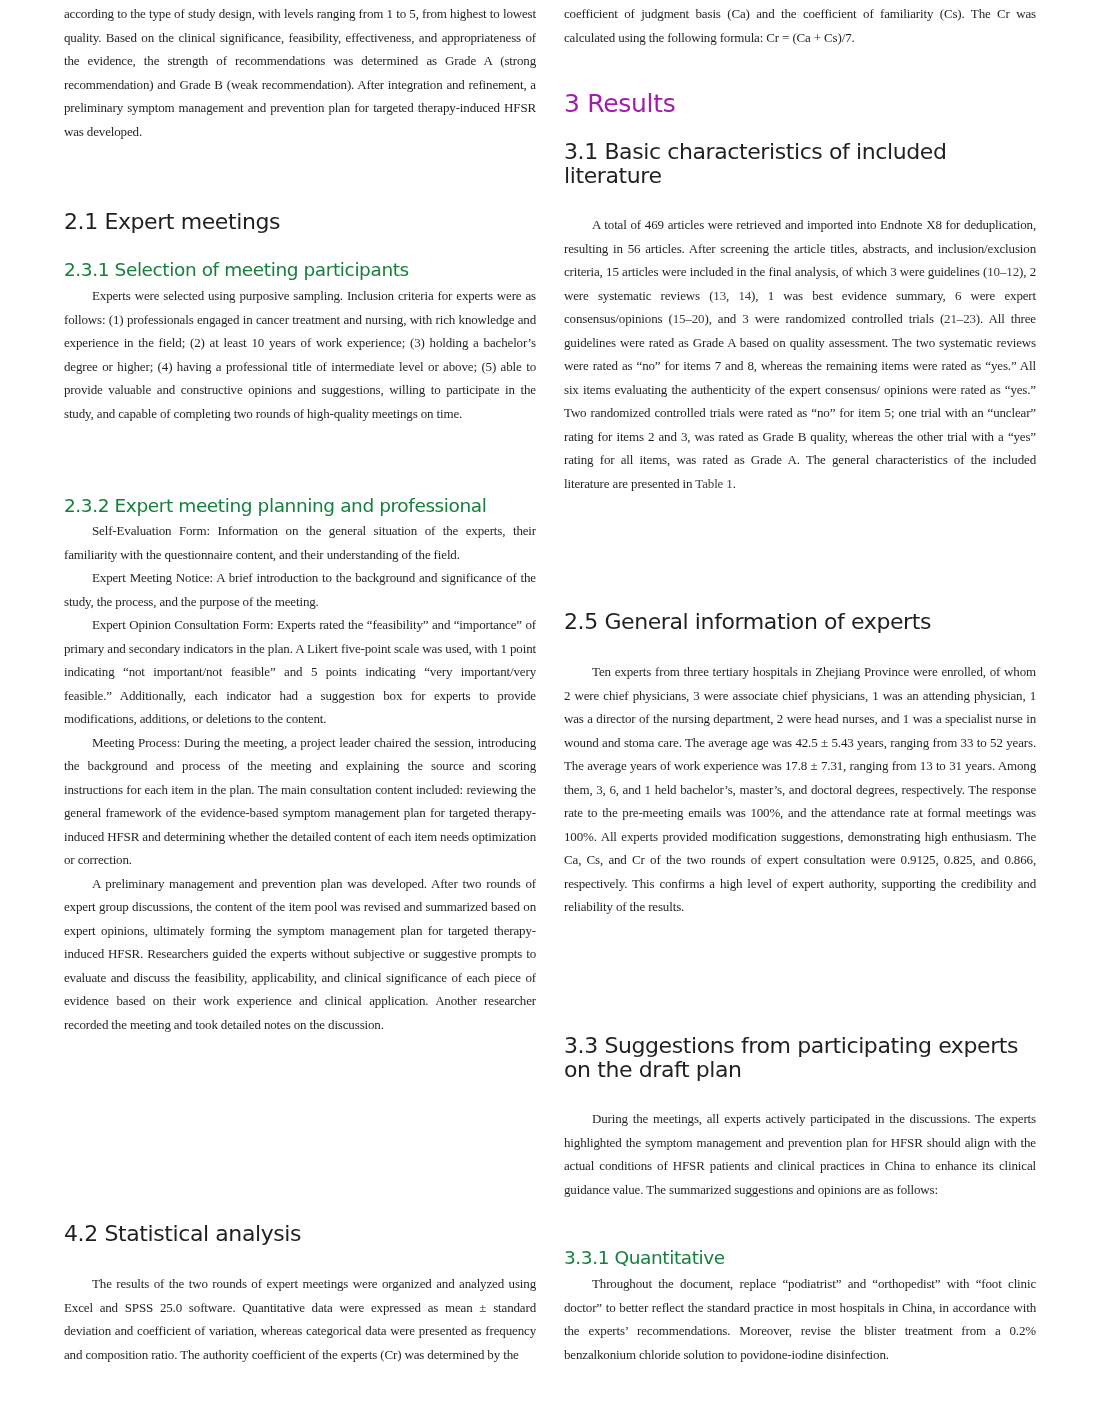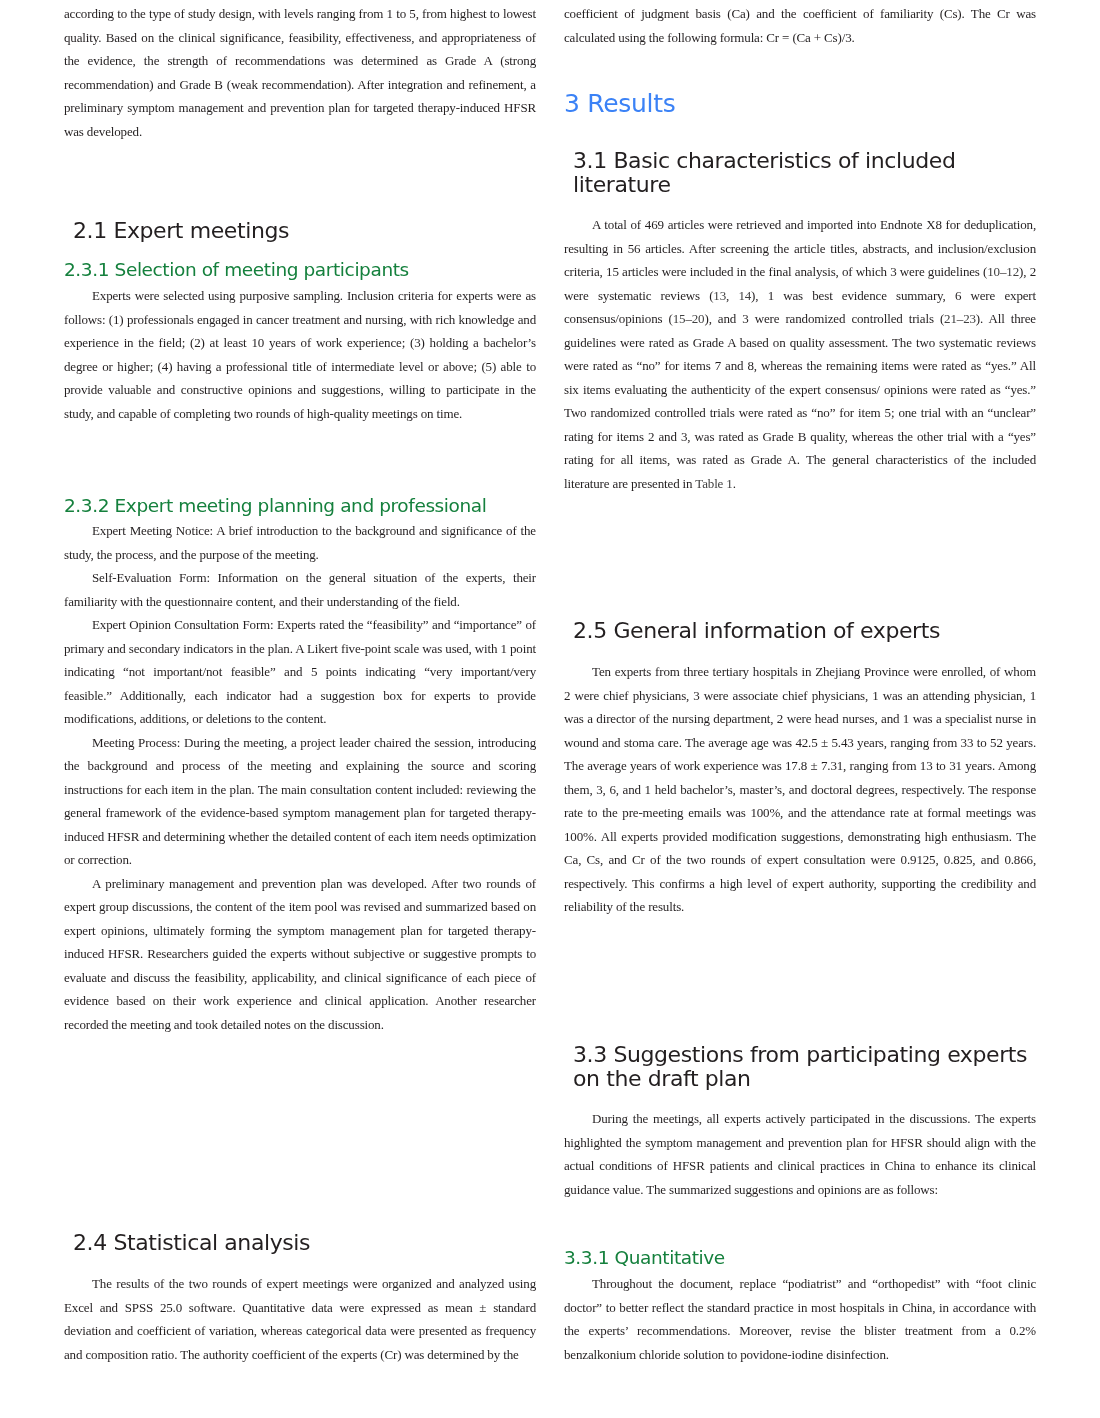--- a/index.html
+++ b/index.html
@@ -14,21 +14,21 @@
     text-align: justify;
     margin: 0;
     letter-spacing: -0.15px;
   }
   .para.indent { text-indent: 28px; }
   .h2 {
     font-family: "DejaVu Sans", "Liberation Sans", sans-serif;
     font-size: 22px;
     font-weight: normal;
     color: #231f20;
-    margin: 9px;
+    margin: 0;
     line-height: 24px;
     letter-spacing: -0.4px;
   }
   .h3 {
     font-family: "DejaVu Sans", "Liberation Sans", sans-serif;
     font-size: 18.5px;
     font-weight: normal;
     color: #15803d;
     margin: 0;
     line-height: 22px;
@@ -51,35 +51,35 @@
 <div class="col col-left">
   <p class="para abs" style="top:2px">according to the type of study design, with levels ranging from 1 to 5, from highest to lowest quality. Based on the clinical significance, feasibility, effectiveness, and appropriateness of the evidence, the strength of recommendations was determined as Grade A (strong recommendation) and Grade B (weak recommendation). After integration and refinement, a preliminary symptom management and prevention plan for targeted therapy-induced HFSR was developed.</p>
 
   <h2 class="h2 abs" style="top:210px">2.1 Expert meetings</h2>
 
   <h3 class="h3 abs" style="top:259px">2.3.1 Selection of meeting participants</h3>
   <p class="para indent abs" style="top:284px">Experts were selected using purposive sampling. Inclusion criteria for experts were as follows: (1) professionals engaged in cancer treatment and nursing, with rich knowledge and experience in the field; (2) at least 10 years of work experience; (3) holding a bachelor’s degree or higher; (4) having a professional title of intermediate level or above; (5) able to provide valuable and constructive opinions and suggestions, willing to participate in the study, and capable of completing two rounds of high-quality meetings on time.</p>
 
   <h3 class="h3 abs" style="top:495px">2.3.2 Expert meeting planning and professional</h3>
   <div class="abs" style="top:519px">
+    <p class="para indent">Self-Evaluation Form: Information on the general situation of the experts, their familiarity with the questionnaire content, and their understanding of the field.</p>
     <p class="para indent">Expert Meeting Notice: A brief introduction to the background and significance of the study, the process, and the purpose of the meeting.</p>
-    <p class="para indent">Self-Evaluation Form: Information on the general situation of the experts, their familiarity with the questionnaire content, and their understanding of the field.</p>
     <p class="para indent">Expert Opinion Consultation Form: Experts rated the “feasibility” and “importance” of primary and secondary indicators in the plan. A Likert five-point scale was used, with 1 point indicating “not important/not feasible” and 5 points indicating “very important/very feasible.” Additionally, each indicator had a suggestion box for experts to provide modifications, additions, or deletions to the content.</p>
     <p class="para indent">Meeting Process: During the meeting, a project leader chaired the session, introducing the background and process of the meeting and explaining the source and scoring instructions for each item in the plan. The main consultation content included: reviewing the general framework of the evidence-based symptom management plan for targeted therapy-induced HFSR and determining whether the detailed content of each item needs optimization or correction.</p>
     <p class="para indent">A preliminary management and prevention plan was developed. After two rounds of expert group discussions, the content of the item pool was revised and summarized based on expert opinions, ultimately forming the symptom management plan for targeted therapy-induced HFSR. Researchers guided the experts without subjective or suggestive prompts to evaluate and discuss the feasibility, applicability, and clinical significance of each piece of evidence based on their work experience and clinical application. Another researcher recorded the meeting and took detailed notes on the discussion.</p>
   </div>
 
-  <h2 class="h2 abs" style="top:1222px">2.4 Statistical analysis</h2>
+  <h2 class="h2 abs" style="top:1222px">4.2 Statistical analysis</h2>
   <p class="para indent abs" style="top:1272px">The results of the two rounds of expert meetings were organized and analyzed using Excel and SPSS 25.0 software. Quantitative data were expressed as mean ± standard deviation and coefficient of variation, whereas categorical data were presented as frequency and composition ratio. The authority coefficient of the experts (Cr) was determined by the</p>
 </div>
 
 <div class="col col-right">
-  <p class="para abs" style="top:2px">coefficient of judgment basis (Ca) and the coefficient of familiarity (Cs). The Cr was calculated using the following formula: Cr = (Ca + Cs)/3.</p>
+  <p class="para abs" style="top:2px">coefficient of judgment basis (Ca) and the coefficient of familiarity (Cs). The Cr was calculated using the following formula: Cr = (Ca + Cs)/7.</p>
 
-  <h1 class="h1 abs" style="top:90px; color:#3b82f6">3 Results</h1>
+  <h1 class="h1 abs" style="top:90px; color:#a21caf">3 Results</h1>
 
   <h2 class="h2 abs" style="top:140px">3.1 Basic characteristics of included literature</h2>
 
   <p class="para indent abs" style="top:213px"><span>A total of 469 articles were retrieved and imported into Endnote X8 for deduplication, resulting in 56 articles. After screening the article titles, abstracts, and inclusion/exclusion criteria, 15 articles were included in the final analysis, of which 3 were guidelines (</span><a class="ref">10</a><span>–</span><a class="ref">12</a><span>), 2 were systematic reviews (</span><a class="ref">13</a><span>, </span><a class="ref">14</a><span>), 1 was best evidence summary, 6 were expert consensus/opinions (</span><a class="ref">15</a><span>–</span><a class="ref">20</a><span>), and 3 were randomized controlled trials (</span><a class="ref">21</a><span>–</span><a class="ref">23</a><span>). All three guidelines were rated as Grade A based on quality assessment. The two systematic reviews were rated as “no” for items 7 and 8, whereas the remaining items were rated as “yes.” All six items evaluating the authenticity of the expert consensus/ opinions were rated as “yes.” Two randomized controlled trials were rated as “no” for item 5; one trial with an “unclear” rating for items 2 and 3, was rated as Grade B quality, whereas the other trial with a “yes” rating for all items, was rated as Grade A. The general characteristics of the included literature are presented in </span><a class="ref">Table 1</a><span>.</span></p>
 
   <h2 class="h2 abs" style="top:610px">2.5 General information of experts</h2>
   <p class="para indent abs" style="top:660px">Ten experts from three tertiary hospitals in Zhejiang Province were enrolled, of whom 2 were chief physicians, 3 were associate chief physicians, 1 was an attending physician, 1 was a director of the nursing department, 2 were head nurses, and 1 was a specialist nurse in wound and stoma care. The average age was 42.5 ± 5.43 years, ranging from 33 to 52 years. The average years of work experience was 17.8 ± 7.31, ranging from 13 to 31 years. Among them, 3, 6, and 1 held bachelor’s, master’s, and doctoral degrees, respectively. The response rate to the pre-meeting emails was 100%, and the attendance rate at formal meetings was 100%. All experts provided modification suggestions, demonstrating high enthusiasm. The Ca, Cs, and Cr of the two rounds of expert consultation were 0.9125, 0.825, and 0.866, respectively. This confirms a high level of expert authority, supporting the credibility and reliability of the results.</p>
 
   <h2 class="h2 abs" style="top:1034px">3.3 Suggestions from participating experts on the draft plan</h2>
   <p class="para indent abs" style="top:1107px">During the meetings, all experts actively participated in the discussions. The experts highlighted the symptom management and prevention plan for HFSR should align with the actual conditions of HFSR patients and clinical practices in China to enhance its clinical guidance value. The summarized suggestions and opinions are as follows:</p>

